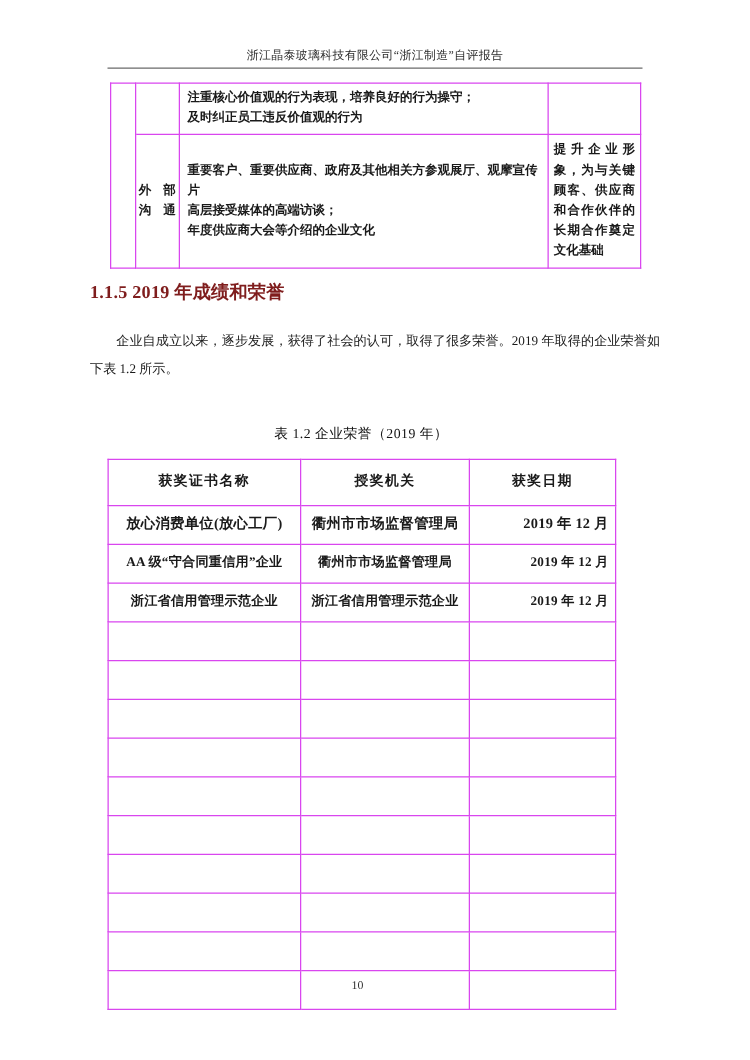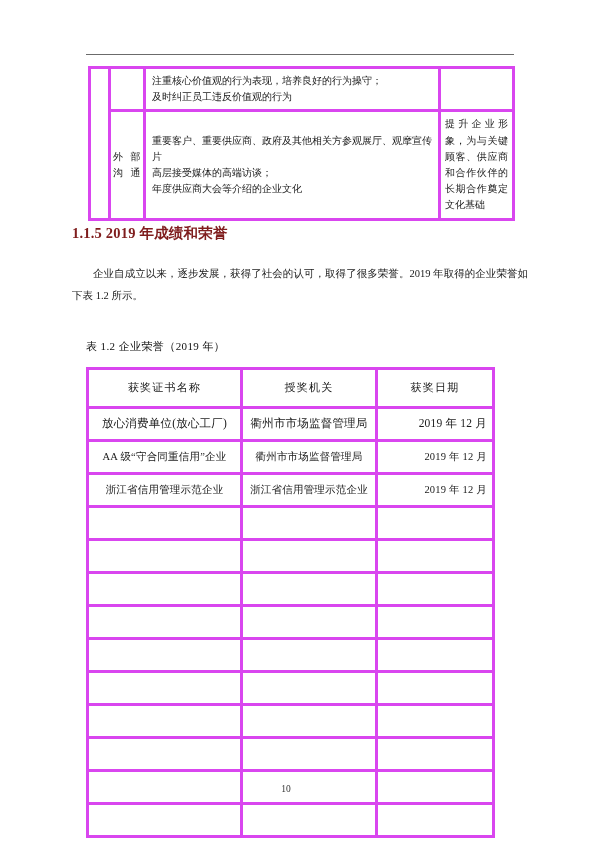--- a/index.html
+++ b/index.html
@@ -45,23 +45,23 @@
 
   
   table.doc-table {
     border-collapse: collapse;
     table-layout: fixed;
     position: absolute;
     background: #fff;
   }
   table.doc-table td,
   table.doc-table th {
-    border: 3px solid #d946ef;
+    border: 1px solid #d946ef;
     padding: 3px 5px;
-    font-weight: normal;
+    font-weight: bold;
     vertical-align: middle;
     font-size: 10px;
     line-height: 1.55;
     color: #1a1a1a;
   }
 
   
   #culture-table {
     top: 66px;
     left: 88px;
@@ -120,20 +120,21 @@
     text-indent: 21px;
     color: #1a1a1a;
   }
 
   
   .table-caption {
     position: absolute;
     top: 339px;
     left: 86px;
     width: 406px;
+    text-align: center;
     font-size: 11px;
     letter-spacing: 0.4px;
     color: #111;
   }
 
   
   #honors-table {
     top: 367px;
     left: 86px;
     width: 406px;
@@ -183,20 +184,21 @@
     text-align: center;
     font-size: 9.5px;
     color: #333;
   }
 </style>
 </head>
 <body>
 
 <div class="page">
 
+  <div class="doc-header">浙江晶泰玻璃科技有限公司“浙江制造”自评报告</div>
   <div class="header-rule"></div>
 
   <table class="doc-table" id="culture-table">
     <colgroup>
       <col class="col-a">
         <col class="col-b">
         <col class="col-c">
         <col class="col-d">
     </colgroup>
     <tbody>

